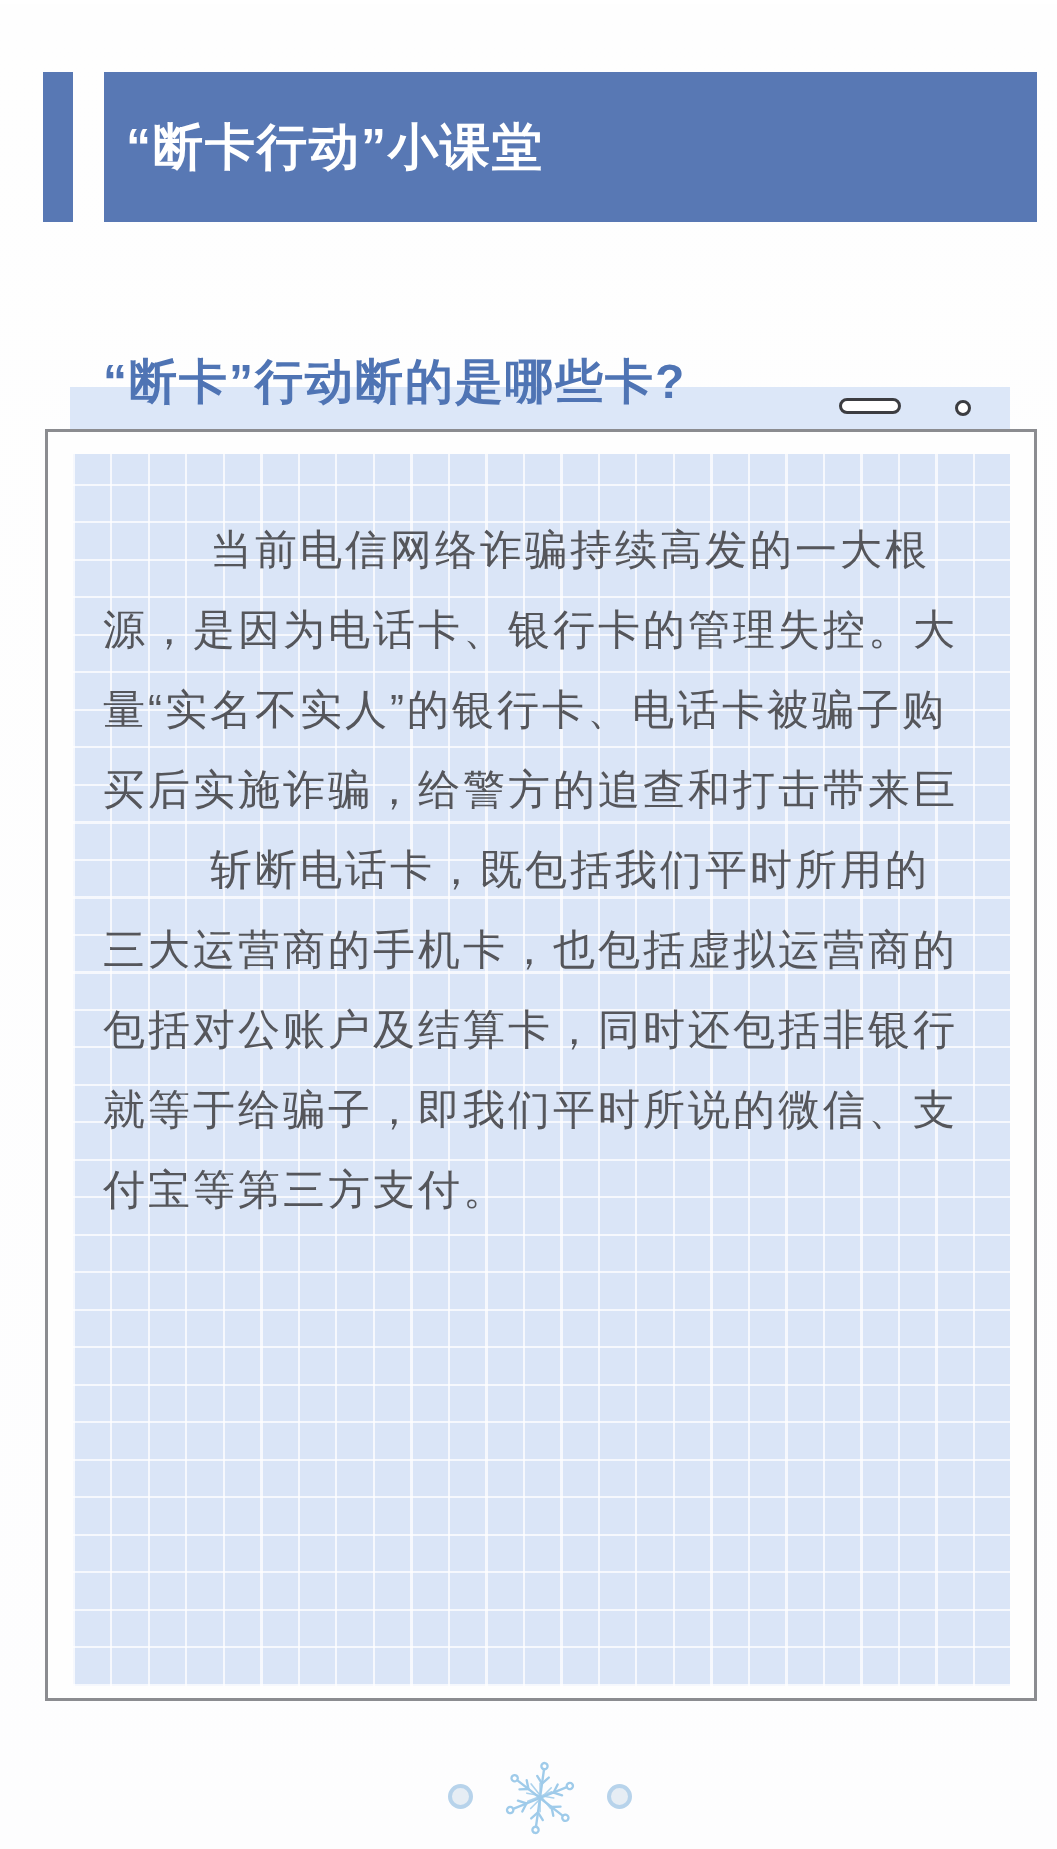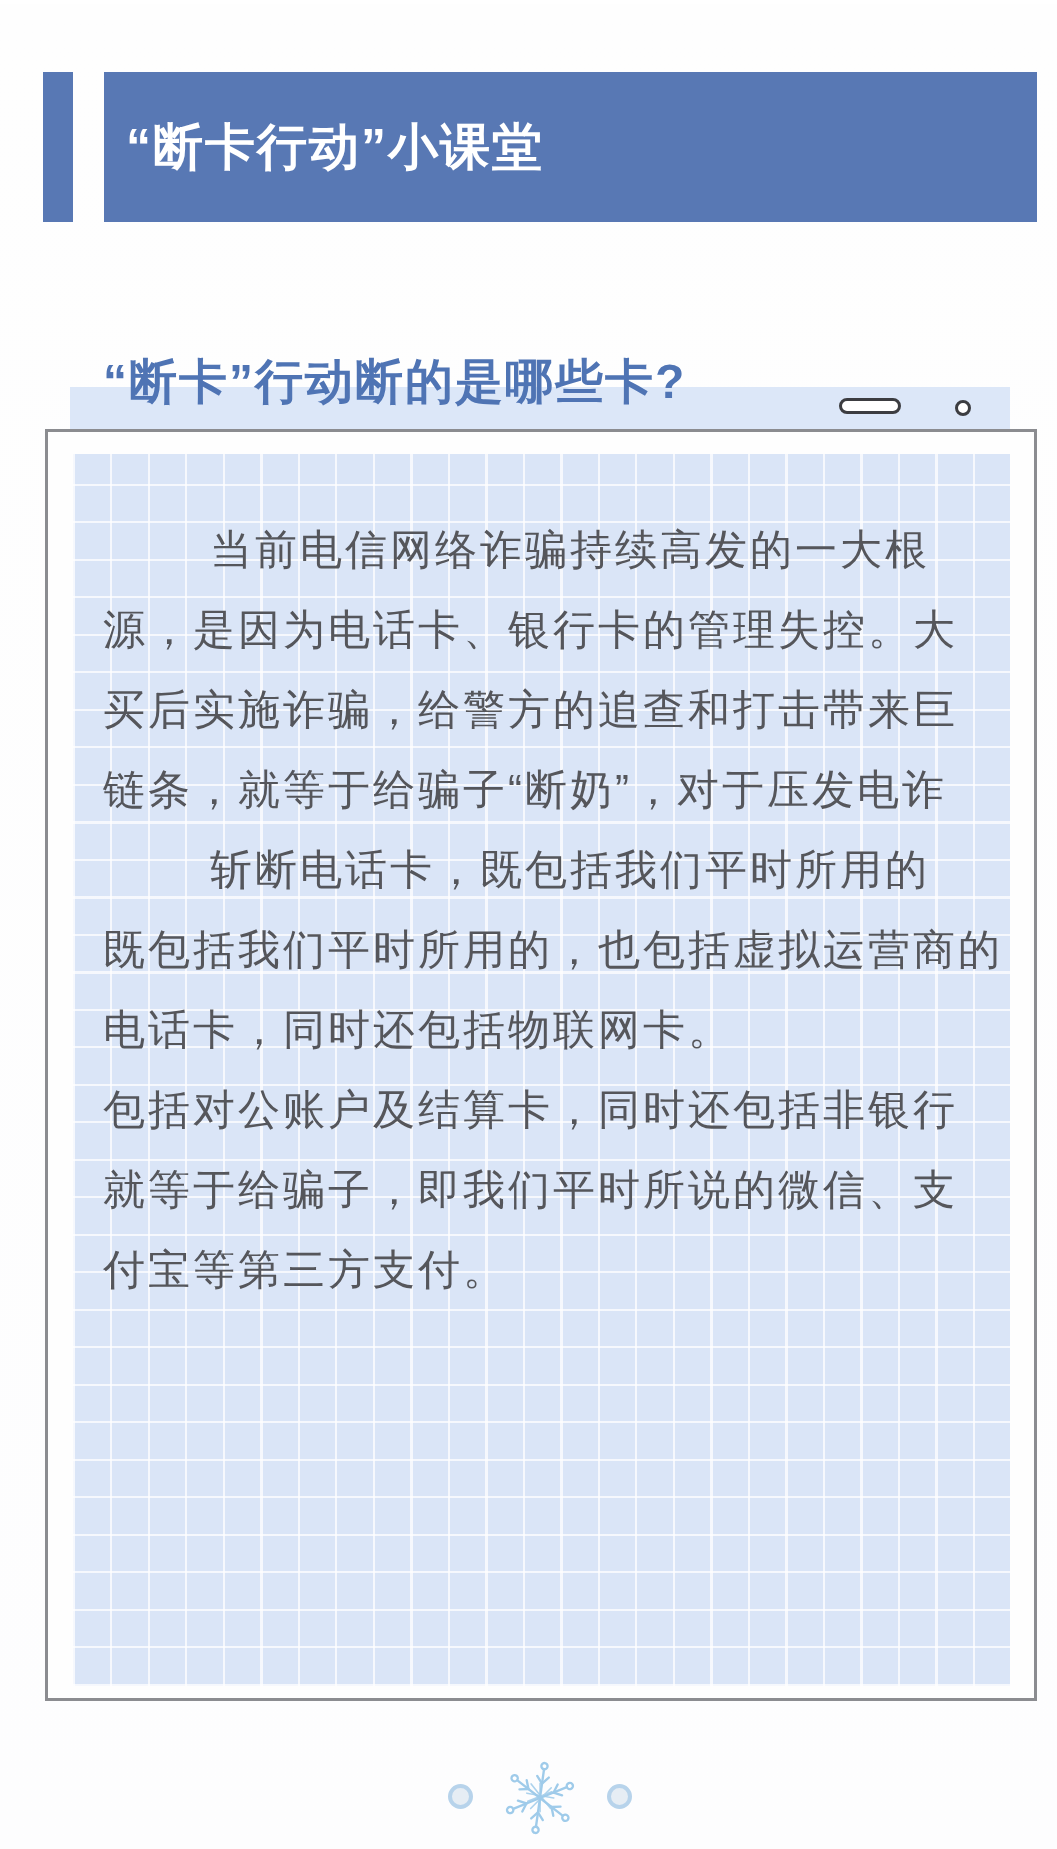--- a/index.html
+++ b/index.html
@@ -130,25 +130,24 @@
 
   <div class="phone-top-strip"></div>
   <div class="phone-speaker"></div>
   <div class="phone-camera"></div>
 
   <div class="screen-card"></div>
   <div class="grid-panel"></div>
   <div class="article-text">
       <div class="text-line indent">当前电信网络诈骗持续高发的一大根</div>
       <div class="text-line">源，是因为电话卡、银行卡的管理失控。大</div>
+      <div class="text-line">量“实名不实人”的银行卡、电话卡被骗子购</div>
       <div class="text-line">买后实施诈骗，给警方的追查和打击带来巨</div>
-      <div class="text-line">链条，就等于给骗子“断奶”，对于压发电诈</div>
       <div class="text-line indent">斩断电话卡，既包括我们平时所用的</div>
-      <div class="text-line">既包括我们平时所用的，也包括虚拟运营商的</div>
-      <div class="text-line">电话卡，同时还包括物联网卡。</div>
+      <div class="text-line">三大运营商的手机卡，也包括虚拟运营商的</div>
       <div class="text-line">包括对公账户及结算卡，同时还包括非银行</div>
       <div class="text-line">就等于给骗子，即我们平时所说的微信、支</div>
       <div class="text-line">付宝等第三方支付。</div>
     </div>
 
   <div class="deco-dot left"></div>
   <svg class="deco-snowflake" viewBox="-40 -40 80 80">
     <g stroke="#9fcbea" stroke-width="2.4" fill="none" stroke-linecap="round" transform="rotate(8)">
       <g>
           <line y2="-29"></line>

